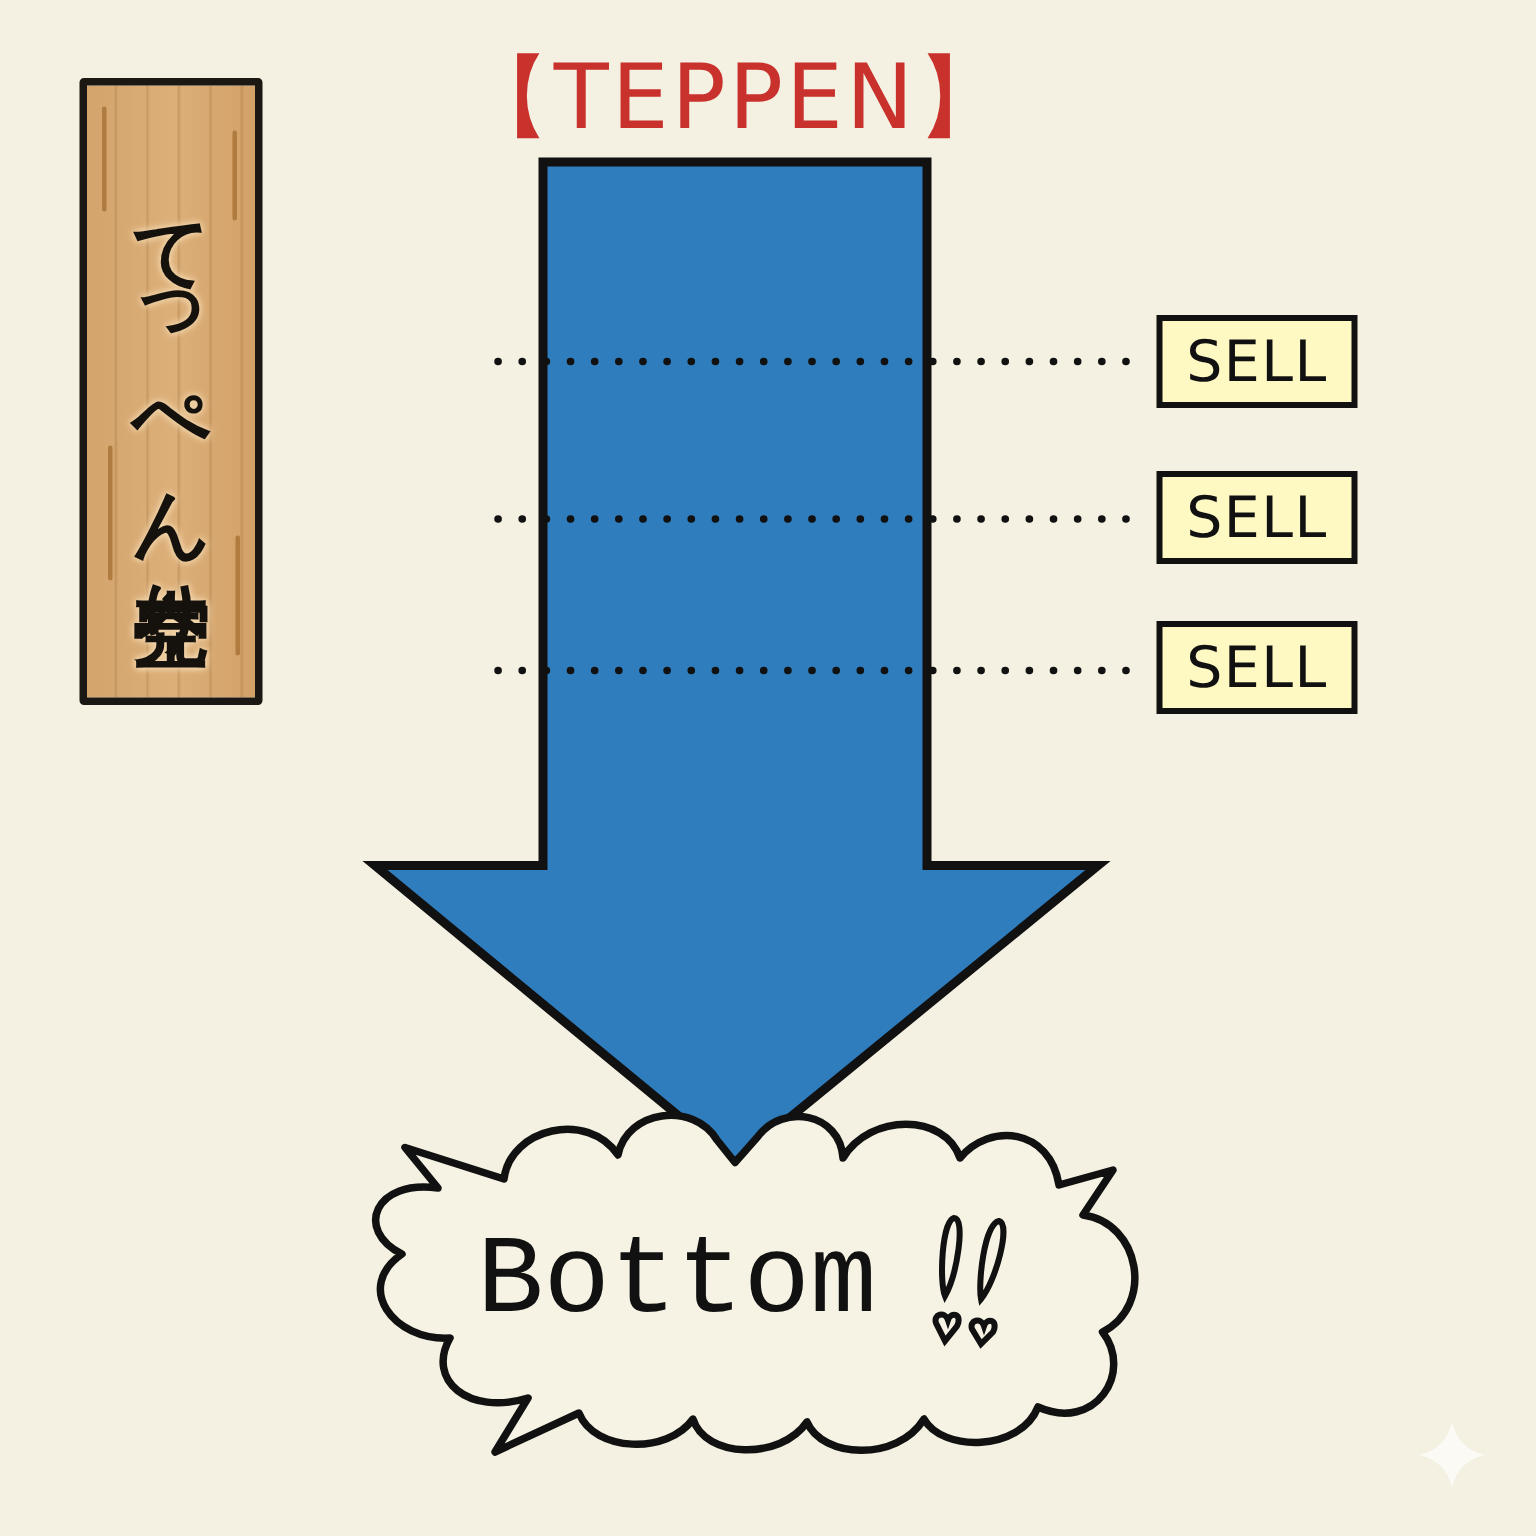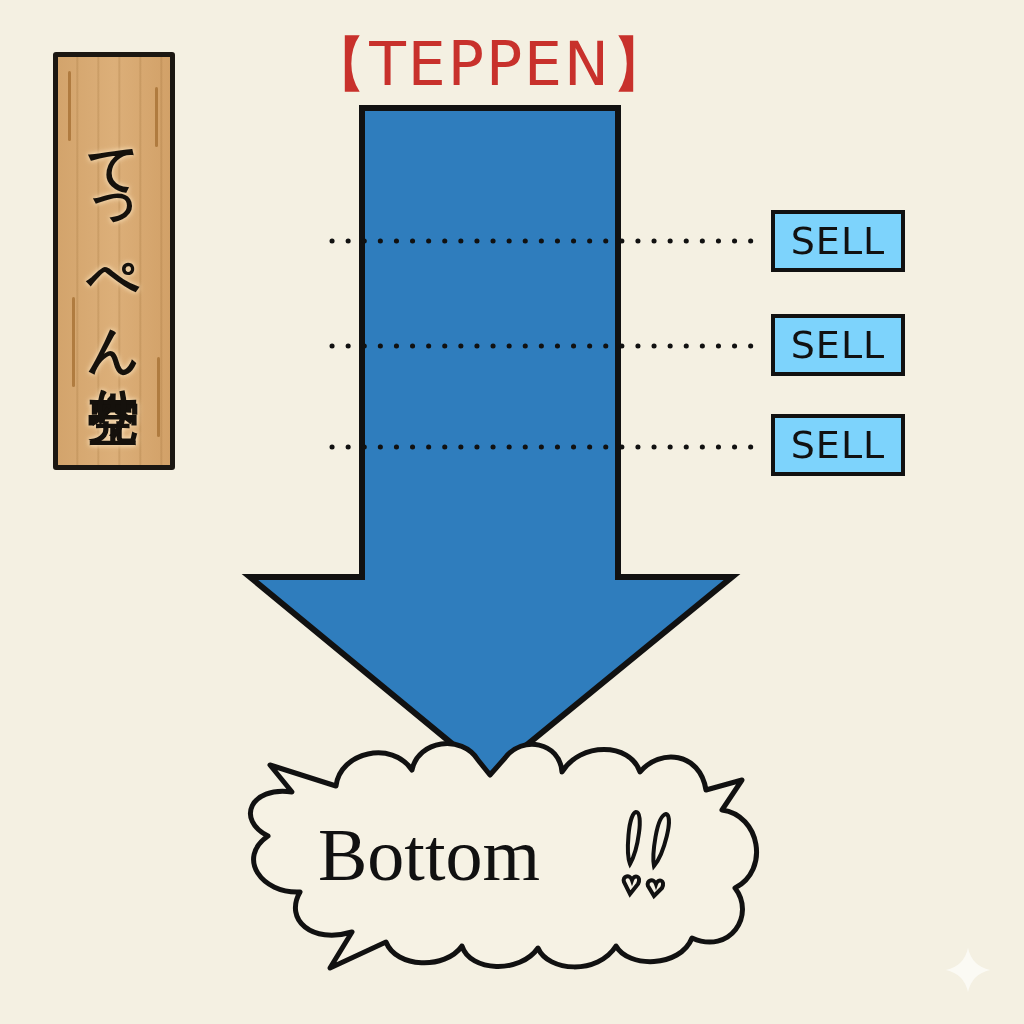--- a/index.html
+++ b/index.html
@@ -44,33 +44,33 @@
       font-weight:normal;
       font-size:60px;
       letter-spacing:2px;
     }
 
     
     .sell-box {
       position:absolute; left:771px; width:134px; height:62px;
       box-sizing:border-box;
       border:4px solid #111;
-      background:#7dd3fc;
+      background:#fef9c3;
       display:flex; align-items:center; justify-content:center;
       font-family:"DejaVu Sans", sans-serif;
       font-size:38px;
       color:#111;
       letter-spacing:1px;
     }
 
     
     .bottom-text {
       position:absolute; left:318px; top:800px; width:280px; height:110px;
       display:flex; align-items:center;
-      font-family:Liberation Serif, serif;
+      font-family:Liberation Mono, monospace;
       font-size:74px;
       color:#111;
     }
     .exclaim {
       position:absolute; left:608px; top:800px; width:80px; height:110px;
     }
   </style>
 </head>
 <body>
 

